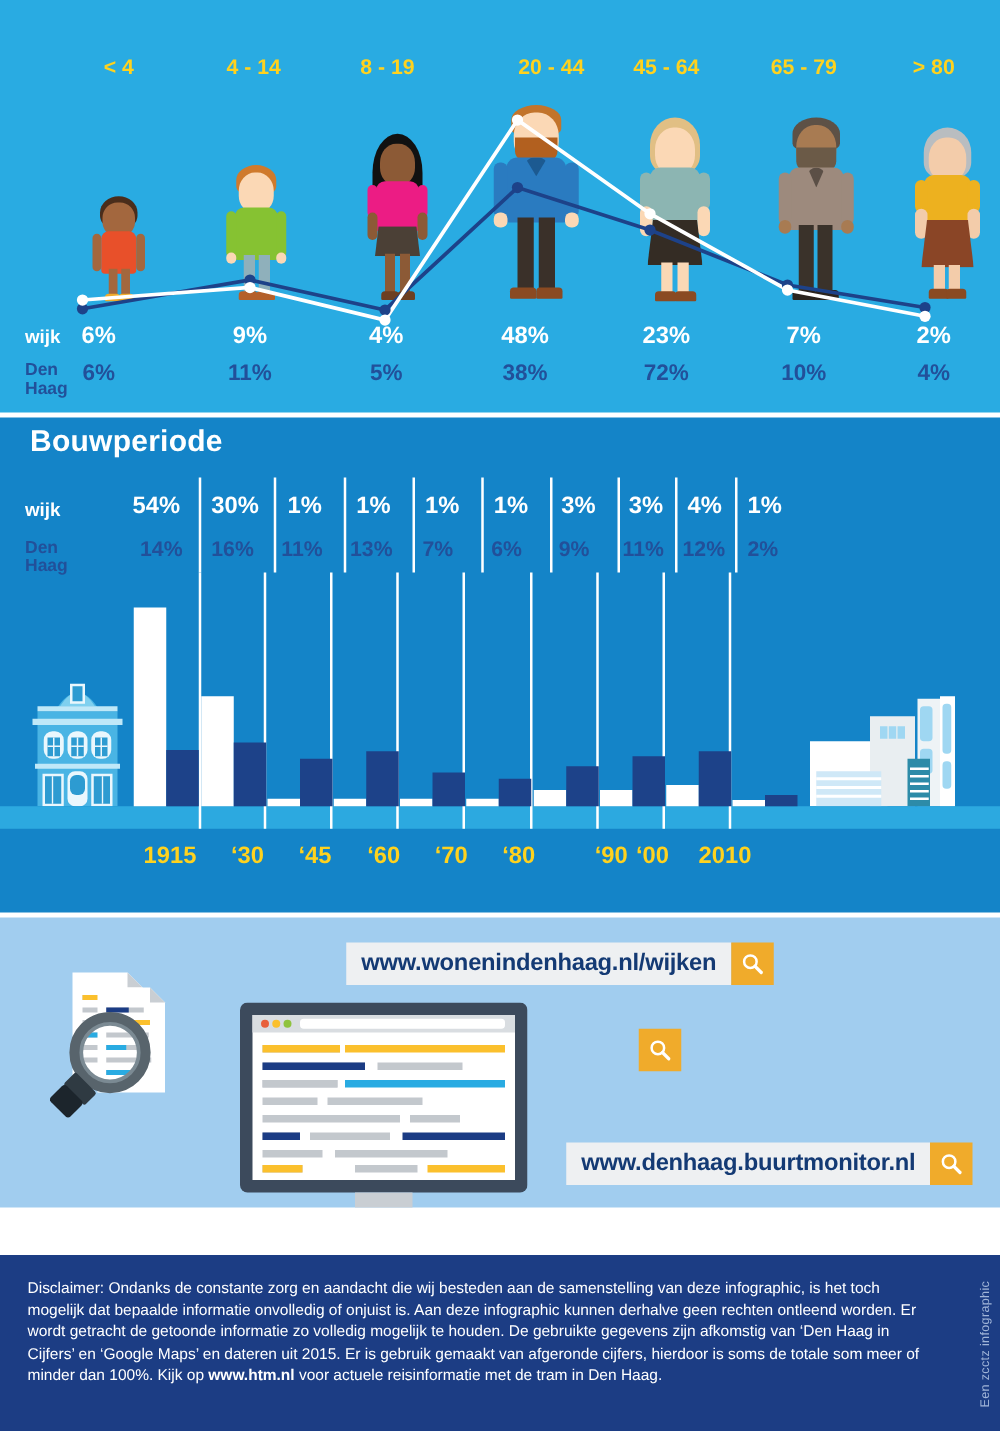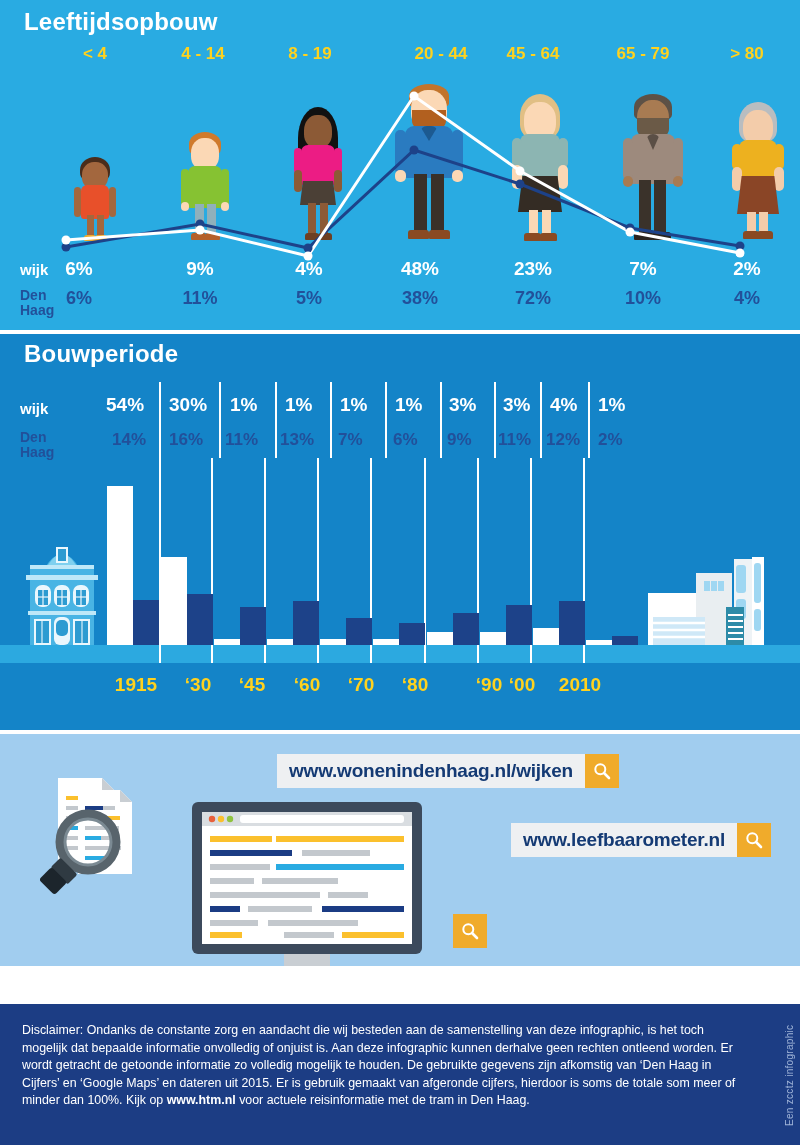--- a/index.html
+++ b/index.html
@@ -81,21 +81,20 @@
           writing-mode:vertical-rl;transform:rotate(180deg);
           display:flex;align-items:center;justify-content:center;white-space:nowrap;}
 </style>
 </head>
 <body>
 
 <div class="page">
 
   <div class="sec" id="sec-age">
 
-    <div class="sec-title" id="age-title">Leeftijdsopbouw</div>
 
     <div class="age-cols">
       <div class="age-col-label" style="left:40px">&lt; 4</div>
       <div class="age-col-label" style="left:148px">4 - 14</div>
       <div class="age-col-label" style="left:255px">8 - 19</div>
       <div class="age-col-label" style="left:386px">20 - 44</div>
       <div class="age-col-label" style="left:478px">45 - 64</div>
       <div class="age-col-label" style="left:588px">65 - 79</div>
       <div class="age-col-label" style="left:692px">&gt; 80</div>
     </div>
@@ -510,30 +509,30 @@
       <div class="u-text">www.wonenindenhaag.nl/wijken</div>
       <div class="u-btn">
         <svg width="18" height="18" viewBox="0 0 18 18">
             <circle cx="7.3" cy="7.3" r="5" fill="none" stroke="#ffffff" stroke-width="2"></circle>
             <line x1="11" y1="11" x2="16" y2="16" stroke="#ffffff" stroke-width="2.6" stroke-linecap="round"></line>
           </svg>
       </div>
     </div>
 
     <div class="urlbar" style="left:511px;top:89px;">
-      <div class="u-text">www.leefbaarometer.nl</div>
       <div class="u-btn">
         <svg width="18" height="18" viewBox="0 0 18 18">
             <circle cx="7.3" cy="7.3" r="5" fill="none" stroke="#ffffff" stroke-width="2"></circle>
             <line x1="11" y1="11" x2="16" y2="16" stroke="#ffffff" stroke-width="2.6" stroke-linecap="round"></line>
           </svg>
       </div>
     </div>
 
     <div class="urlbar" style="left:453px;top:180px;">
+      <div class="u-text">www.denhaag.buurtmonitor.nl</div>
       <div class="u-btn">
         <svg width="18" height="18" viewBox="0 0 18 18">
             <circle cx="7.3" cy="7.3" r="5" fill="none" stroke="#ffffff" stroke-width="2"></circle>
             <line x1="11" y1="11" x2="16" y2="16" stroke="#ffffff" stroke-width="2.6" stroke-linecap="round"></line>
           </svg>
       </div>
     </div>
   </div>
 
   <div class="sec" id="sec-disc">

